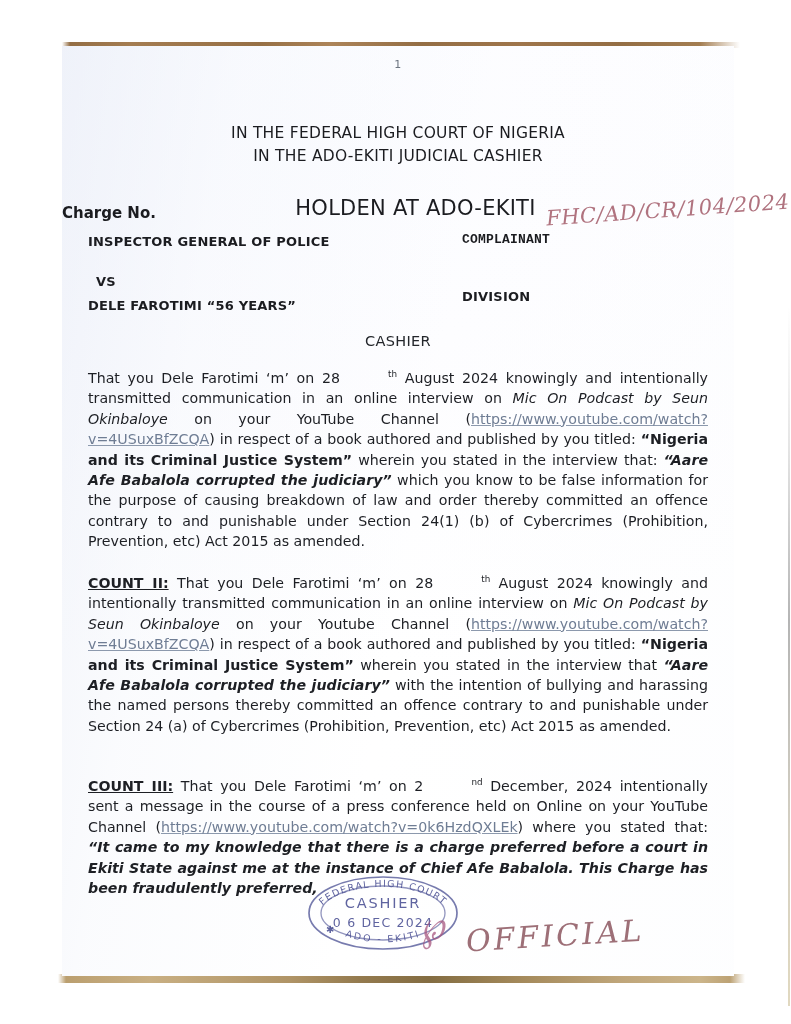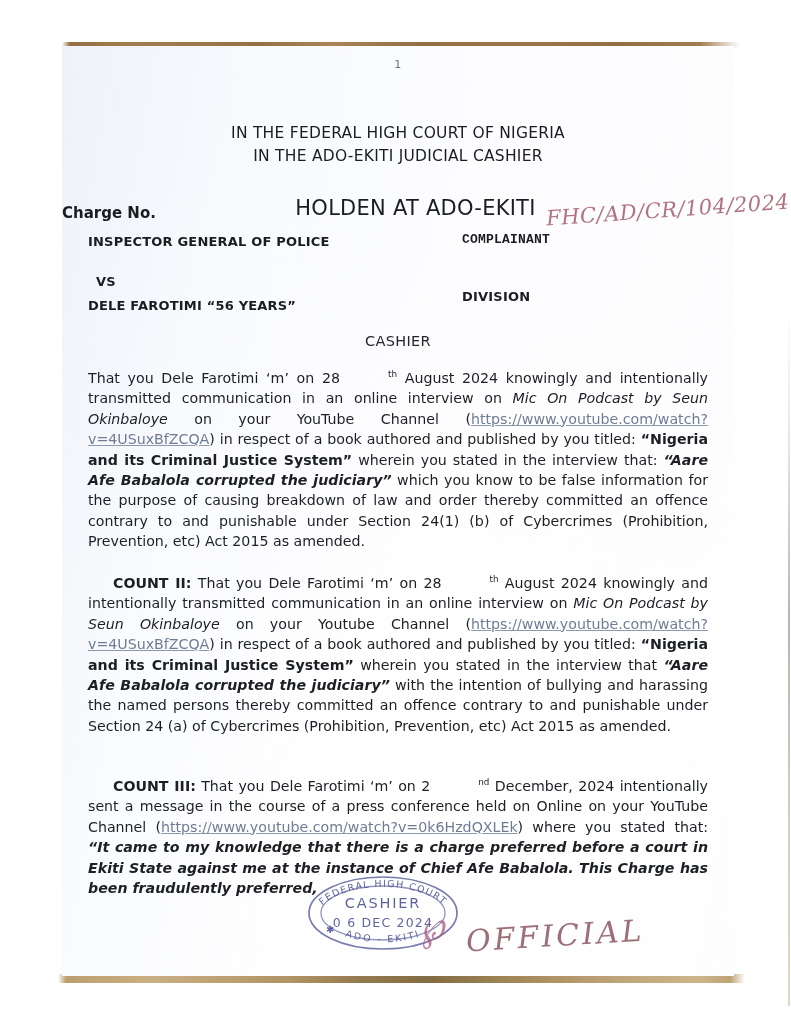--- a/index.html
+++ b/index.html
@@ -178,21 +178,21 @@
   }
   #count1 { top: 322px; }
   #count2 { top: 527px; }
   #count3 { top: 730px; }
 
   .para b  { font-weight: bold; }
   .para i  { font-style: italic; }
   .para .bi { font-weight: bold; font-style: italic; }
   .count-tag {
     font-weight: bold;
-    margin-left: 25px;
+    text-decoration: underline;
   }
   .url {
     color: #6f7d94;
     text-decoration: underline;
     text-decoration-color: #8c99ad;
   }
   sup { font-size: .62em; vertical-align: super; line-height: 0; margin-left: 48px; }
 
   
   #stamp {

